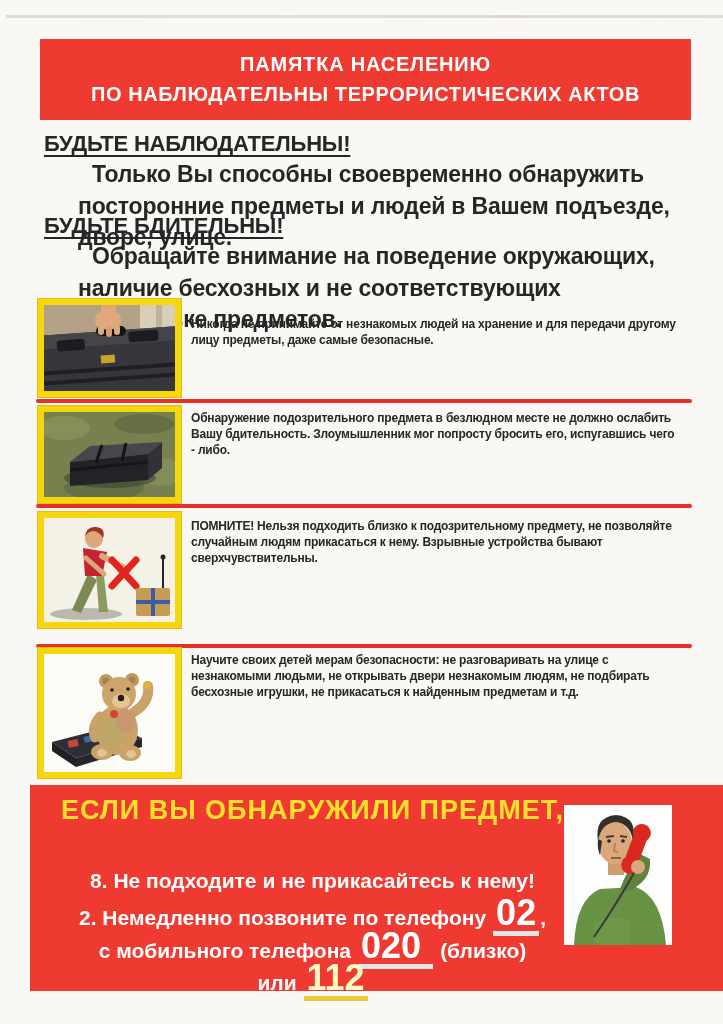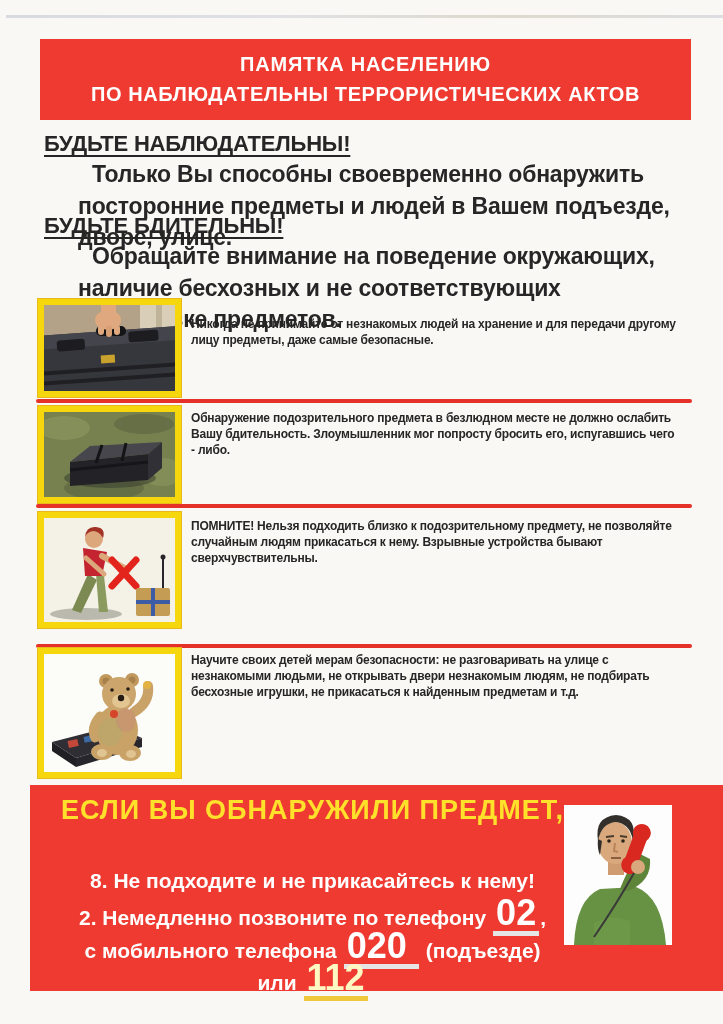--- a/index.html
+++ b/index.html
@@ -172,21 +172,21 @@
 
   <div class="alert-line" style="top:112px">
     <span>2. Немедленно позвоните по телефону</span>
     <span class="big-num">02</span>
     <span style="margin-left:-6px">,</span>
   </div>
 
   <div class="alert-line" style="top:145px">
     <span>с мобильного телефона</span>
     <span class="big-num" style="padding-right:12px">020</span>
-    <span>(подъезде)</span>
+    <span>(близко)</span>
   </div>
 
   <div class="alert-line" style="top:177px">
     <span>или</span>
     <span class="big-num yellow">112</span>
   </div>
 
   <div class="alert-photo">
     <svg width="108" height="140" viewBox="0 0 108 140">
       <rect width="108" height="140" fill="#fdfdfd"></rect>

